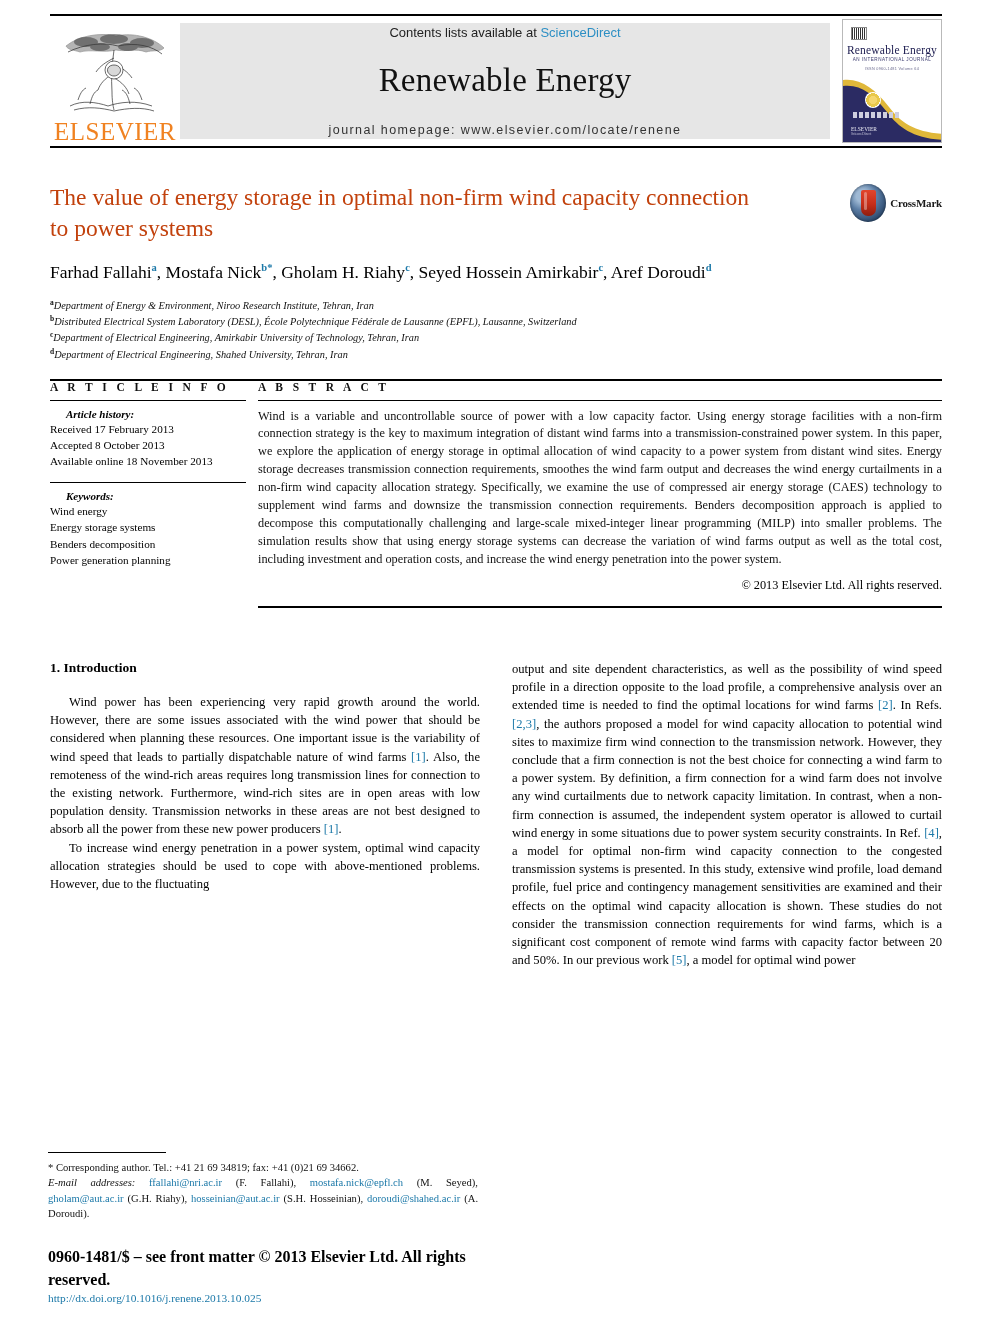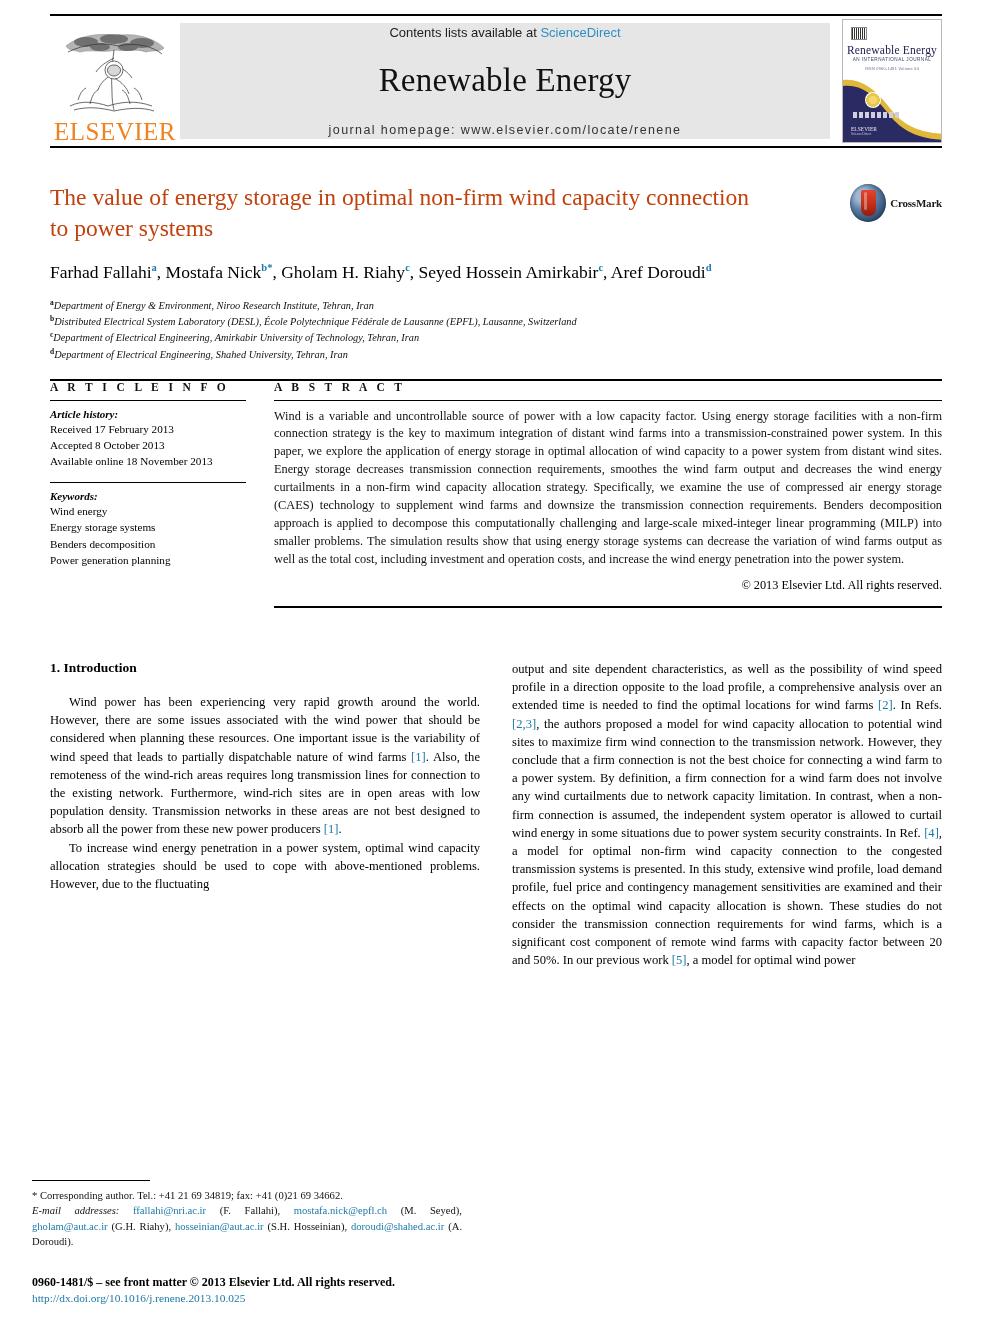--- a/index.html
+++ b/index.html
@@ -210,41 +210,42 @@
     line-height: 1.42;
     color: #111;
   }
   .affiliations sup { font-style: normal; font-weight: bold; font-size: 7.5px; }
 
   
   .infoabs-wrap {
     margin-top: 16px;
     border-top: 2.5px solid #000;
     display: flex;
-    gap: 28px;
+    gap: 12px;
   }
   .info-col { width: 196px; flex: 0 0 196px; }
   .abs-col  { flex: 1 1 auto; }
 
   .sec-head {
     font-family: "Liberation Serif", serif;
     font-weight: bold;
     font-size: 11.5px;
     letter-spacing: 3.4px;
     color: #111;
     margin-bottom: 7px;
   }
   .thin-rule { border-top: 1.2px solid #000; margin-bottom: 7px; }
 
   .info-sub {
     font-family: "Liberation Serif", serif;
     font-style: italic;
     font-weight: bold;
     font-size: 11px;
     margin-bottom: 1px;
+    margin-left: 16px;
   }
   .info-line {
     font-family: "Liberation Serif", serif;
     font-size: 11.2px;
     line-height: 1.45;
   }
   .info-gap { height: 13px; }
 
   .abstract-text {
     font-family: "Liberation Serif", serif;
@@ -282,39 +283,39 @@
     text-align: justify;
     text-indent: 19px;
     margin: 0;
   }
   .para + .para { margin-top: 0; }
   .ref { color: #1b78a8; }
 
   
   .footnote-area {
     position: absolute;
-    left: 32px;
+    left: 48px;
     bottom: 30px;
     width: 430px;
   }
   .fn-rule { width: 118px; border-top: 1.2px solid #000; margin-bottom: 7px; }
   .fn-text {
     font-family: "Liberation Serif", serif;
     font-size: 10.6px;
     line-height: 1.45;
     text-align: justify;
     color: #111;
   }
   .fn-text .em-label { font-style: italic; }
   .fn-text a, .fn-text .mail { color: #1b78a8; text-decoration: none; }
   .issn-block { margin-top: 25px; }
   .issn-line {
     font-family: "Liberation Serif", serif;
     font-weight: bold;
-    font-size: 12px;
+    font-size: 16px;
     line-height: 1.4;
     margin-top: 16px;
   }
   .doi-line {
     font-family: "Liberation Serif", serif;
     font-size: 11.4px;
     color: #1b78a8;
     line-height: 1.4;
   }
 </style>

